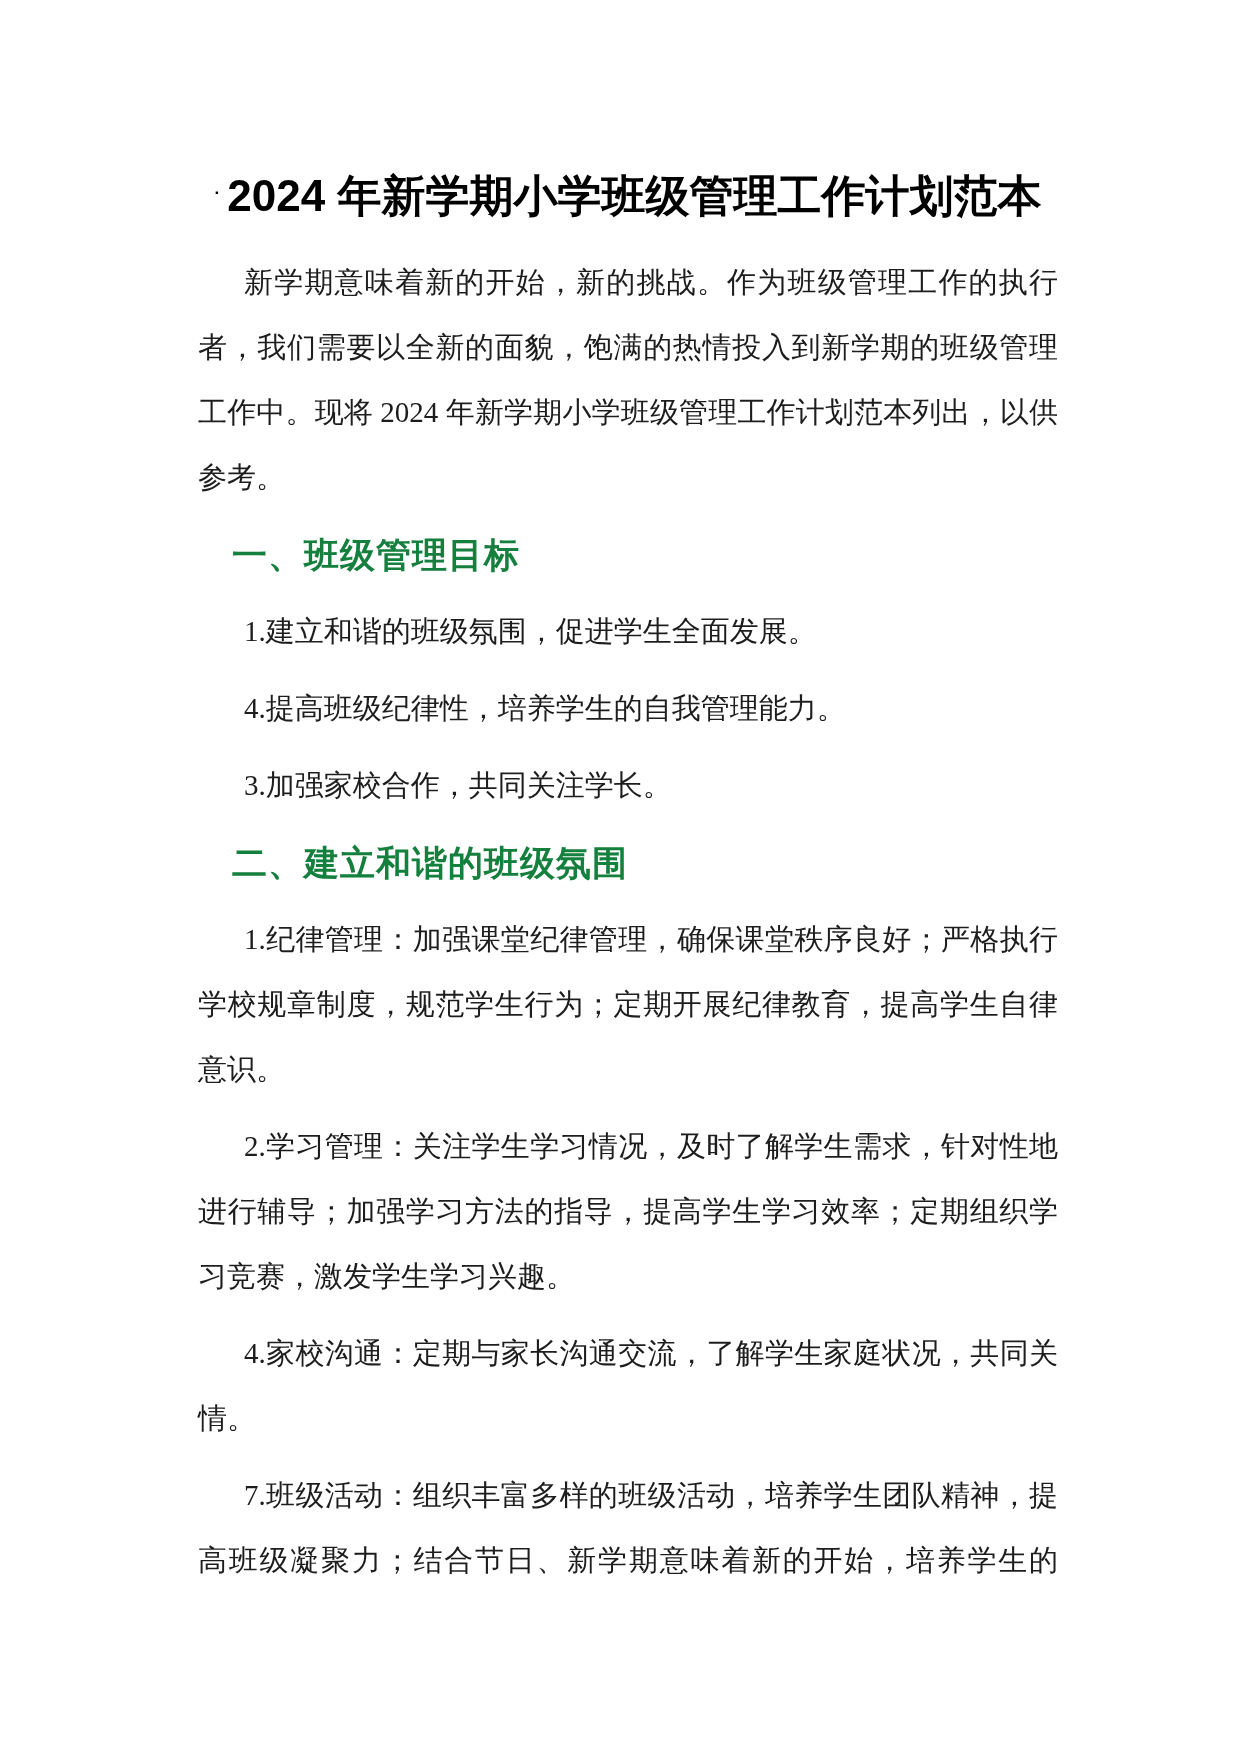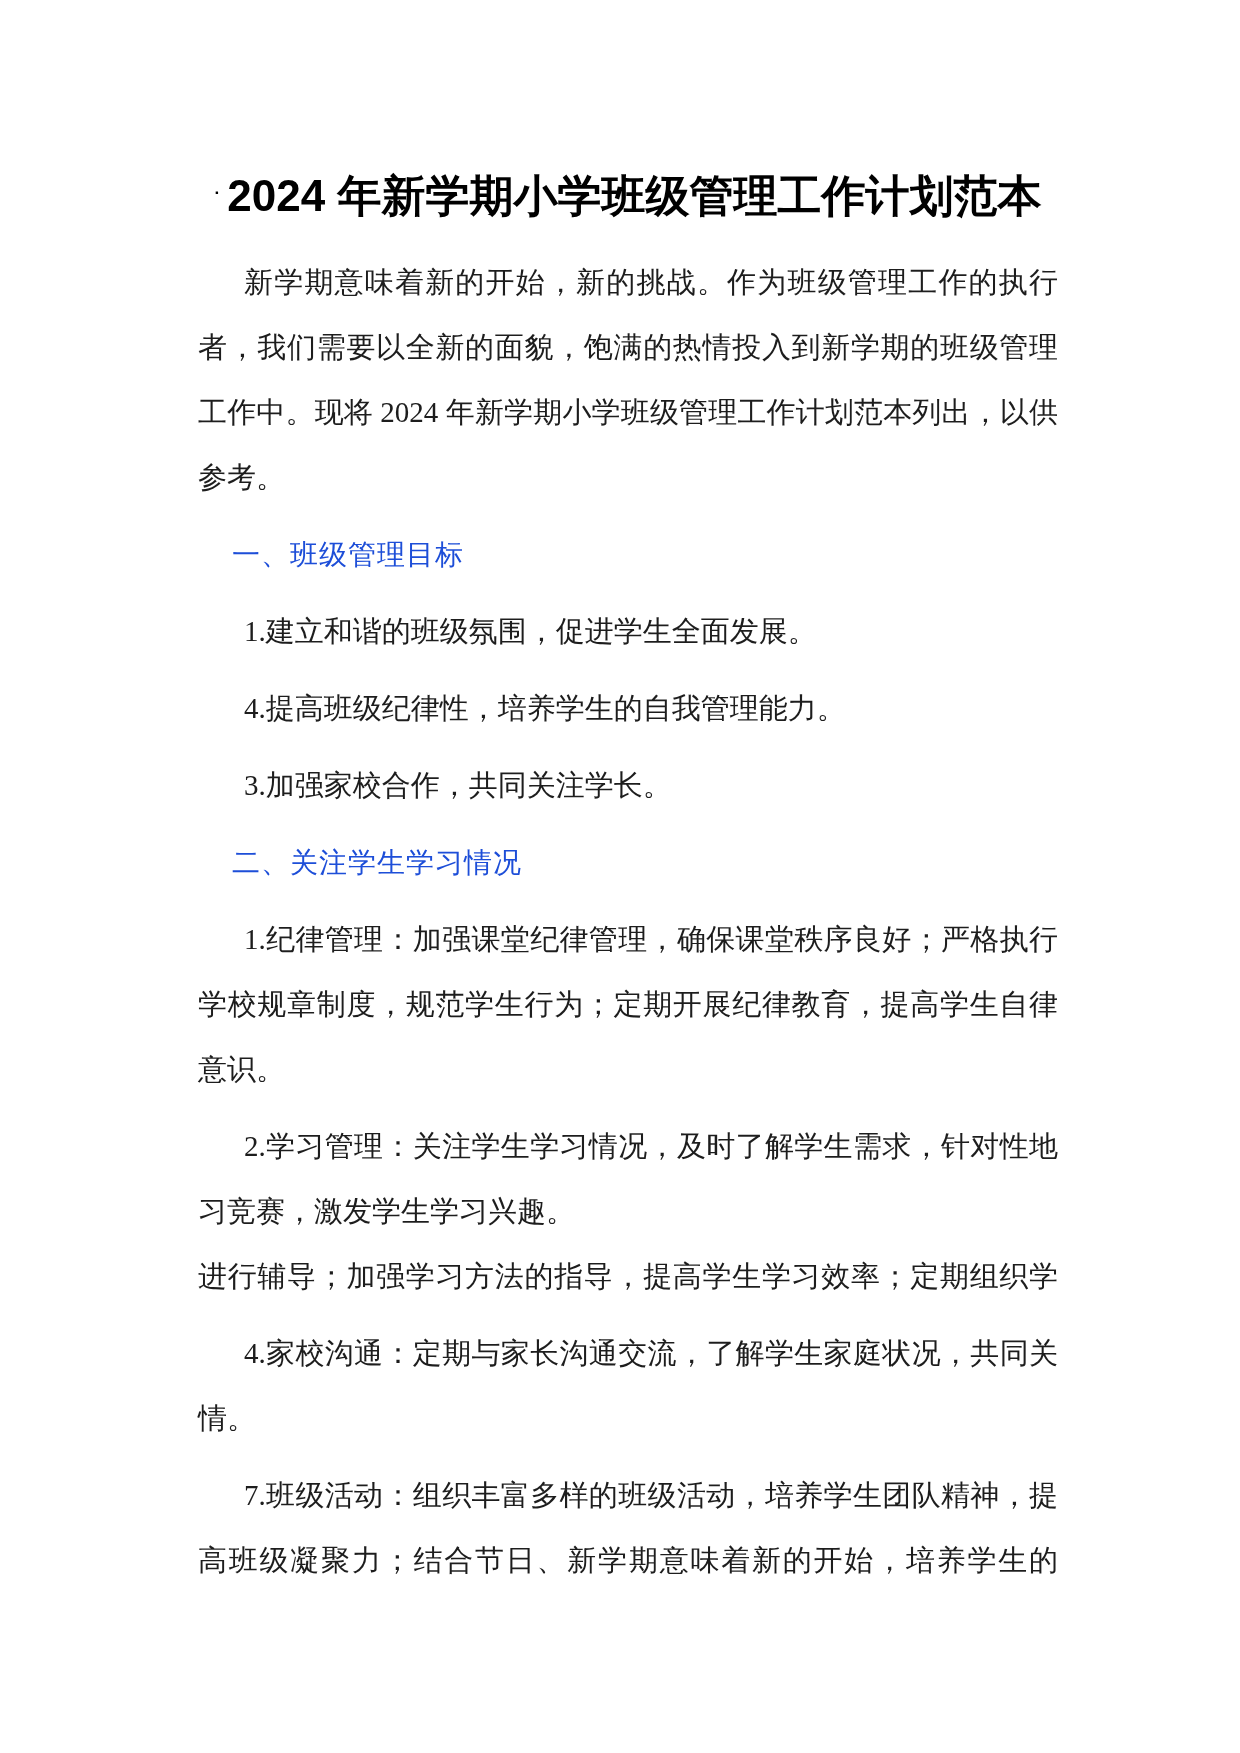--- a/index.html
+++ b/index.html
@@ -43,25 +43,25 @@
   }
   .jline {
     text-align: justify;
     text-align-last: justify;
   }
   .indent { padding-left: 46px; }
   .heading {
     margin: 0;
     padding-left: 46px;
     font-family: "Liberation Sans", "DejaVu Sans", sans-serif;
-    font-weight: 400;
-    font-size: 28px;
+    font-weight: 700;
+    font-size: 35px;
     line-height: 65px;
     height: 65px;
-    color: #1d4ed8;
+    color: #15803d;
     letter-spacing: 1px;
   }
 </style>
 </head>
 <body>
 
 <div class="page">
 
   <h1 class="title"><span class="title-dot">·</span><span>2024 年新学期小学班级管理工作计划范本</span></h1>
 
@@ -77,32 +77,32 @@
   <p class="para">
     <span class="line indent">1.建立和谐的班级氛围，促进学生全面发展。</span>
   </p>
   <p class="para">
     <span class="line indent">4.提高班级纪律性，培养学生的自我管理能力。</span>
   </p>
   <p class="para">
     <span class="line indent">3.加强家校合作，共同关注学长。</span>
   </p>
 
-  <h2 class="heading">二、关注学生学习情况</h2>
+  <h2 class="heading">二、建立和谐的班级氛围</h2>
 
   <p class="para">
     <span class="line jline indent">1.纪律管理：加强课堂纪律管理，确保课堂秩序良好；严格执行</span>
     <span class="line jline">学校规章制度，规范学生行为；定期开展纪律教育，提高学生自律</span>
     <span class="line">意识。</span>
   </p>
 
   <p class="para">
     <span class="line jline indent">2.学习管理：关注学生学习情况，及时了解学生需求，针对性地</span>
+    <span class="line jline">进行辅导；加强学习方法的指导，提高学生学习效率；定期组织学</span>
     <span class="line">习竞赛，激发学生学习兴趣。</span>
-    <span class="line jline">进行辅导；加强学习方法的指导，提高学生学习效率；定期组织学</span>
   </p>
 
   <p class="para">
     <span class="line jline indent">4.家校沟通：定期与家长沟通交流，了解学生家庭状况，共同关</span>
     <span class="line">情。</span>
   </p>
 
   <p class="para">
     <span class="line jline indent">7.班级活动：组织丰富多样的班级活动，培养学生团队精神，提</span>
     <span class="line jline">高班级凝聚力；结合节日、新学期意味着新的开始，培养学生的</span>

